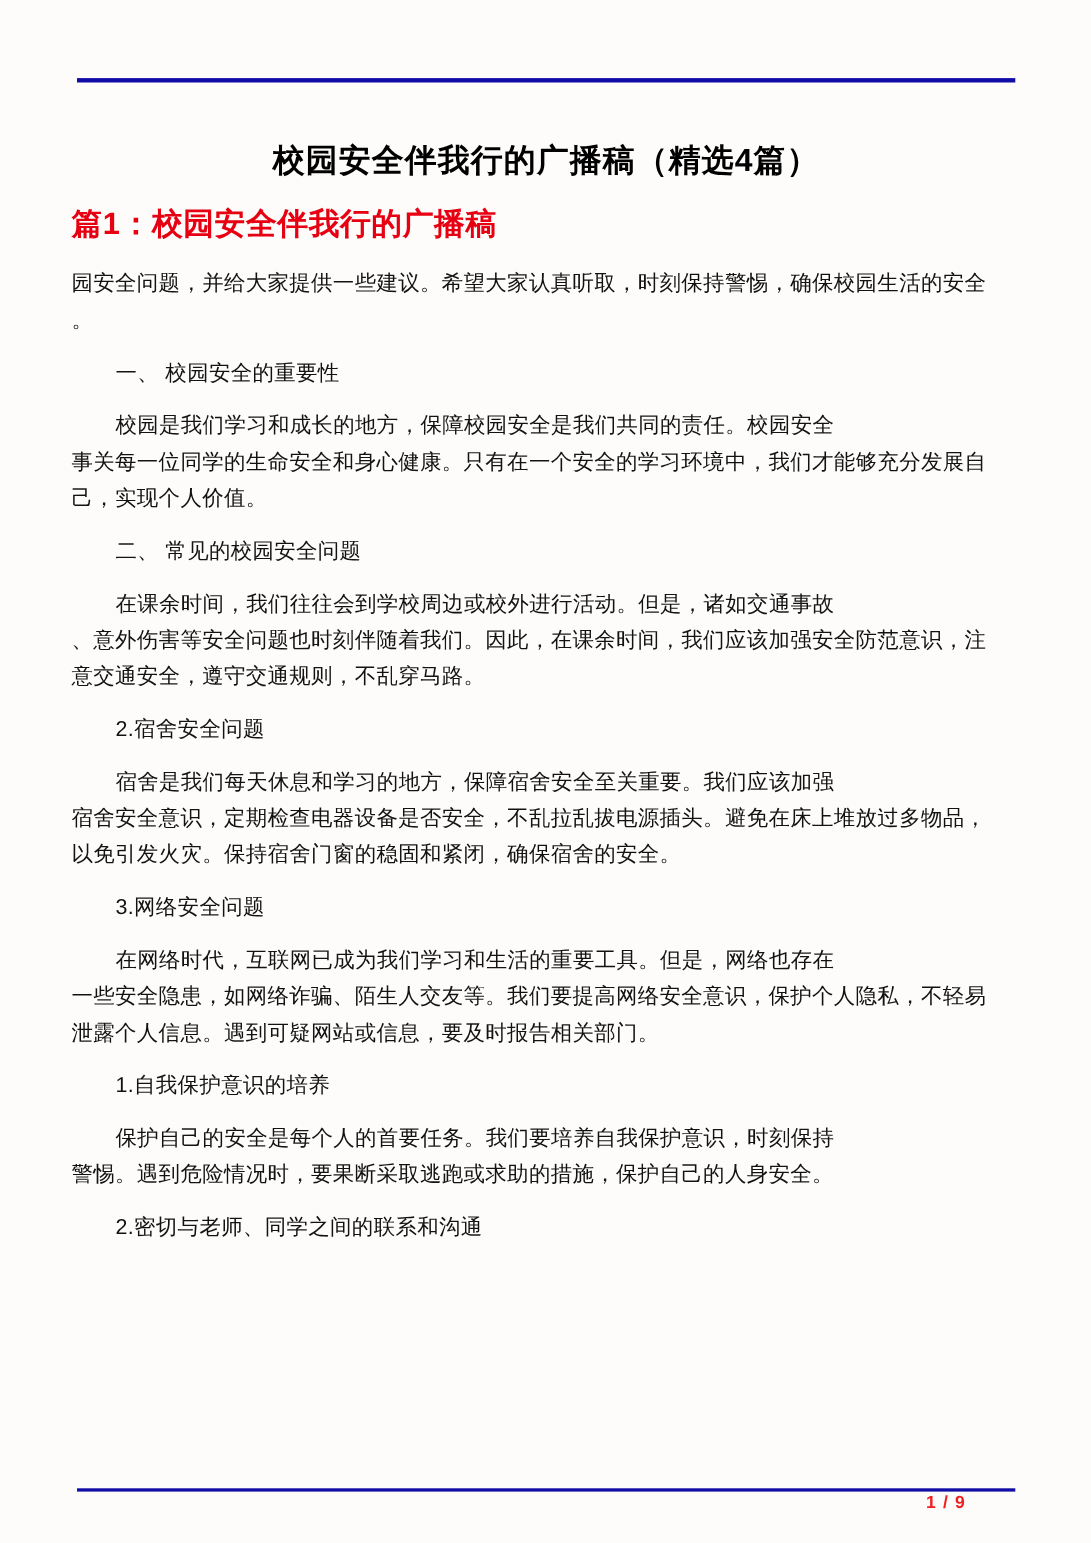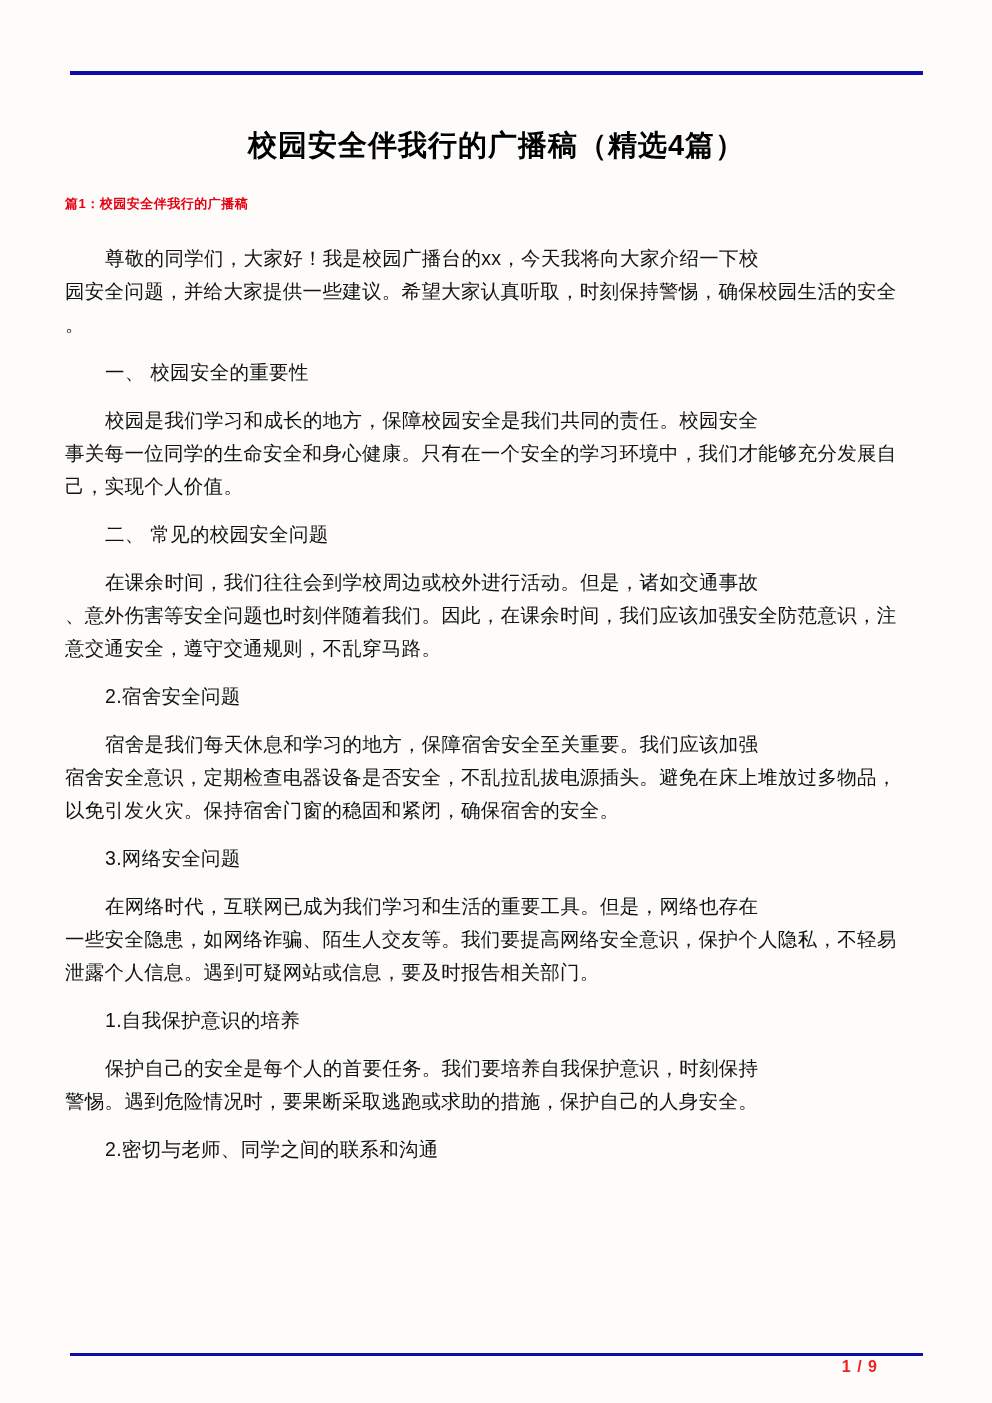--- a/index.html
+++ b/index.html
@@ -40,21 +40,21 @@
     letter-spacing: 1px;
     white-space: nowrap;
   }
   .content {
     position: absolute;
     top: 192px;
     left: 65px;
     width: 860px;
   }
   .sec-heading {
-    font-size: 13px;
+    font-size: 28px;
     font-weight: 700;
     color: var(--heading-red);
     line-height: 24px;
     margin-bottom: 26px;
     letter-spacing: 0.5px;
   }
   .block { margin-bottom: 15px; }
   .ln {
     font-size: 19.5px;
     line-height: 33px;
@@ -80,21 +80,20 @@
 
   <div class="rule top"></div>
 
   <h1 class="doc-title">校园安全伴我行的广播稿（精选4篇）</h1>
 
   <div class="content">
 
     <h2 class="sec-heading">篇1：校园安全伴我行的广播稿</h2>
 
     <div class="block">
-      <div class="ln fl">尊敬的同学们，大家好！我是校园广播台的xx，今天我将向大家介绍一下校</div>
       <div class="ln">园安全问题，并给大家提供一些建议。希望大家认真听取，时刻保持警惕，确保校园生活的安全</div>
       <div class="ln">。</div>
     </div>
 
     <div class="block">
       <div class="ln fl">一、 校园安全的重要性</div>
     </div>
 
     <div class="block">
       <div class="ln fl">校园是我们学习和成长的地方，保障校园安全是我们共同的责任。校园安全</div>

